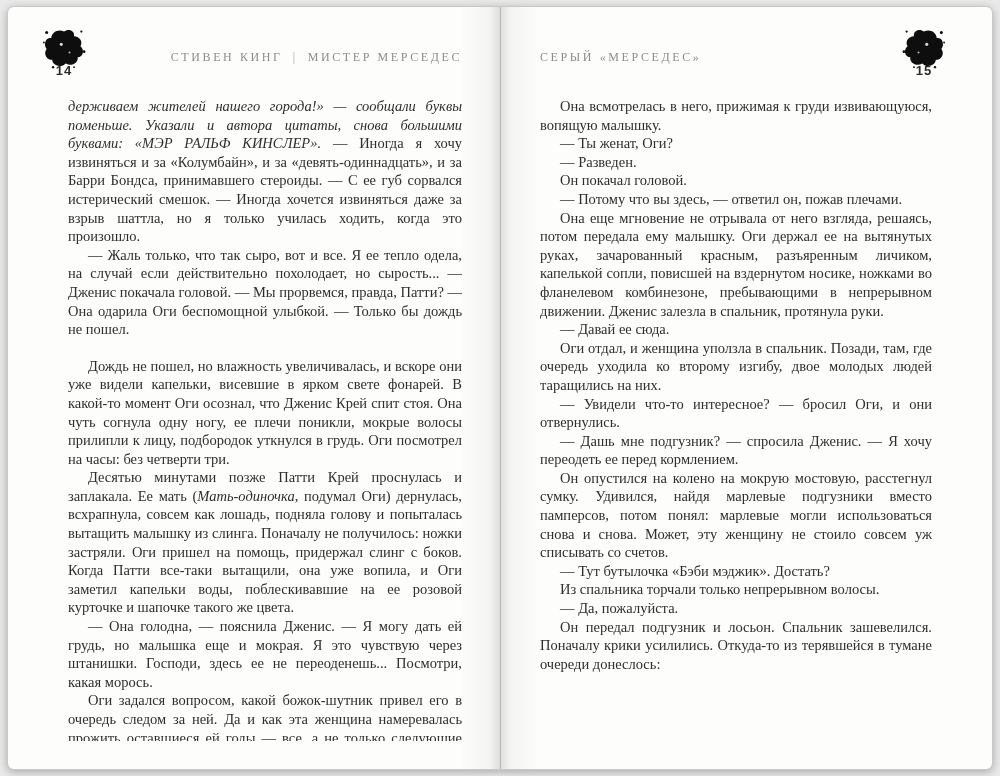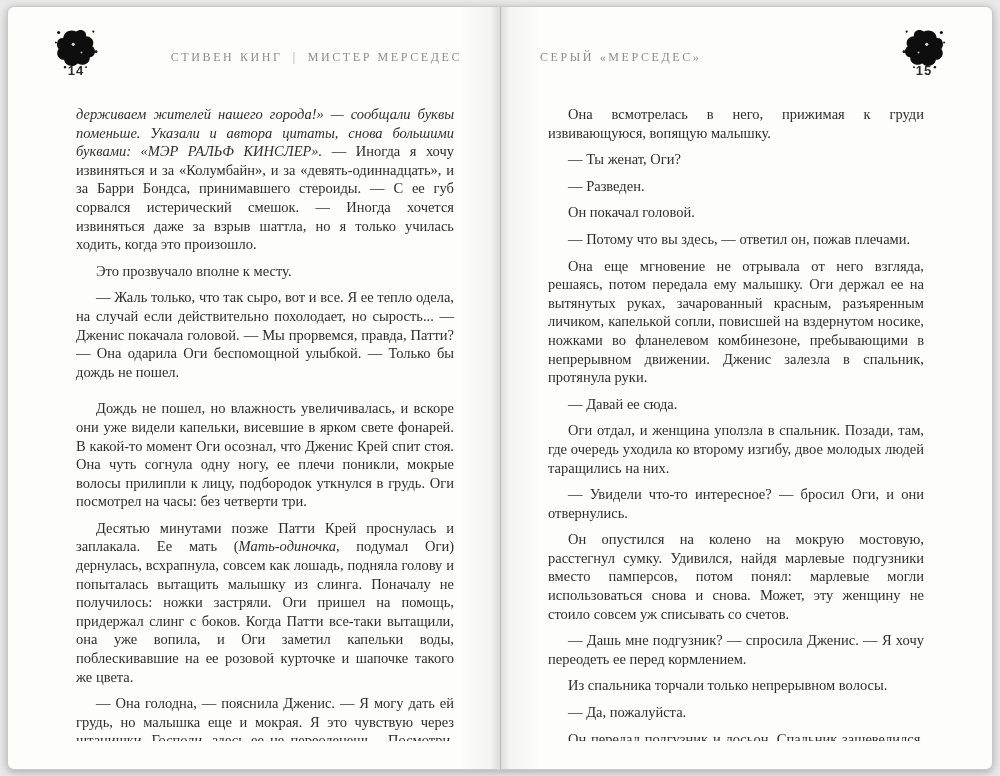--- a/index.html
+++ b/index.html
@@ -48,21 +48,21 @@
     width: 50%;
     height: 100%;
   }
   .corner {
     position: absolute;
     top: 20px;
     width: 56px;
     text-align: center;
     z-index: 2;
   }
-  .page-left .corner { left: 40px; }
+  .page-left .corner { left: 28px; }
   .page-right .corner { right: 40px; }
   .splat { display: block; margin: 0 auto; }
   .page-num {
     display: block;
     margin-top: -6px;
     font-family: "Liberation Sans", sans-serif;
     font-weight: bold;
     font-size: 13px;
     color: #2b2b2b;
     letter-spacing: 1px;
@@ -88,21 +88,21 @@
     bottom: 28px;
     font-size: 14.5px;
     line-height: 18.6px;
     color: #2e2e2e;
     text-align: justify;
     overflow: hidden;
   }
   .page-left .page-body { left: 60px; right: 38px; }
   .page-right .page-body { left: 40px; right: 60px; }
   .page-body p {
-    margin: 8px;
+    margin: 0;
     text-indent: 20px;
   }
   .page-body p.flush { text-indent: 0; }
   .page-body p.gap { margin-top: 18px; }
   .page-body em { font-style: italic; }
 </style>
 </head>
 <body>
 
 <div class="spread">
@@ -124,21 +124,20 @@
       </svg>
       <span class="page-num">14</span>
     </div>
 
     <div class="running-head">
       <span>СТИВЕН КИНГ</span><span class="head-divider">|</span><span>МИСТЕР МЕРСЕДЕС</span>
     </div>
 
     <div class="page-body">
         <p class="flush"><em>держиваем жителей нашего города!» — сообщали буквы поменьше. Указали и автора цитаты, снова большими буквами: «МЭР РАЛЬФ КИНСЛЕР».</em><span> — Иногда я хочу извиняться и за «Колумбайн», и за «девять-одиннадцать», и за Барри Бондса, принимавшего стероиды. — С ее губ сорвался истерический смешок. — Иногда хочется извиняться даже за взрыв шаттла, но я только училась ходить, когда это произошло.</span></p>
-        <p><span>Это прозвучало вполне к месту.</span></p>
         <p><span>— Жаль только, что так сыро, вот и все. Я ее тепло одела, на случай если действительно похолодает, но сырость... — Дженис покачала головой. — Мы прорвемся, правда, Патти? — Она одарила Оги беспомощной улыбкой. — Только бы дождь не пошел.</span></p>
         <p class="gap"><span>Дождь не пошел, но влажность увеличивалась, и вскоре они уже видели капельки, висевшие в ярком свете фонарей. В какой-то момент Оги осознал, что Дженис Крей спит стоя. Она чуть согнула одну ногу, ее плечи поникли, мокрые волосы прилипли к лицу, подбородок уткнулся в грудь. Оги посмотрел на часы: без четверти три.</span></p>
         <p><span>Десятью минутами позже Патти Крей проснулась и заплакала. Ее мать (</span><em>Мать-одиночка</em><span>, подумал Оги) дернулась, всхрапнула, совсем как лошадь, подняла голову и попыталась вытащить малышку из слинга. Поначалу не получилось: ножки застряли. Оги пришел на помощь, придержал слинг с боков. Когда Патти все-таки вытащили, она уже вопила, и Оги заметил капельки воды, поблескивавшие на ее розовой курточке и шапочке такого же цвета.</span></p>
         <p><span>— Она голодна, — пояснила Дженис. — Я могу дать ей грудь, но малышка еще и мокрая. Я это чувствую через штанишки. Господи, здесь ее не переоденешь... Посмотри, какая морось.</span></p>
         <p><span>Оги задался вопросом, какой божок-шутник привел его в очередь следом за ней. Да и как эта женщина намеревалась прожить оставшиеся ей годы — все, а не только следующие восемнадцать, которые предстояло заботиться о ребенке? Прийти сюда в такую ночь с одной лишь пачкой подгузников! Попасть в столь отчаянное положение!</span></p>
       </div>
   </div>
 
   <div class="page page-right">
     <div class="corner">
@@ -165,21 +164,22 @@
     <div class="page-body">
         <p><span>Она всмотрелась в него, прижимая к груди извивающуюся, вопящую малышку.</span></p>
         <p><span>— Ты женат, Оги?</span></p>
         <p><span>— Разведен.</span></p>
         <p><span>Он покачал головой.</span></p>
         <p><span>— Потому что вы здесь, — ответил он, пожав плечами.</span></p>
         <p><span>Она еще мгновение не отрывала от него взгляда, решаясь, потом передала ему малышку. Оги держал ее на вытянутых руках, зачарованный красным, разъяренным личиком, капелькой сопли, повисшей на вздернутом носике, ножками во фланелевом комбинезоне, пребывающими в непрерывном движении. Дженис залезла в спальник, протянула руки.</span></p>
         <p><span>— Давай ее сюда.</span></p>
         <p><span>Оги отдал, и женщина уползла в спальник. Позади, там, где очередь уходила ко второму изгибу, двое молодых людей таращились на них.</span></p>
         <p><span>— Увидели что-то интересное? — бросил Оги, и они отвернулись.</span></p>
+        <p><span>— Дашь мне подгузник? — спросила Дженис. — Я хочу переодеть ее перед кормлением.</span></p>
         <p><span>Он опустился на колено на мокрую мостовую, расстегнул сумку. Удивился, найдя марлевые подгузники вместо памперсов, потом понял: марлевые могли использоваться снова и снова. Может, эту женщину не стоило совсем уж списывать со счетов.</span></p>
-        <p><span>— Дашь мне подгузник? — спросила Дженис. — Я хочу переодеть ее перед кормлением.</span></p>
+        <p><span>— Тут бутылочка «Бэби мэджик». Достать?</span></p>
         <p><span>Из спальника торчали только непрерывном волосы.</span></p>
         <p><span>— Да, пожалуйста.</span></p>
         <p><span>Он передал подгузник и лосьон. Спальник зашевелился. Поначалу крики усилились. Откуда-то из терявшейся в тумане очереди донеслось:</span></p>
       </div>
   </div>
 
 </div>
 
 </body></html>

